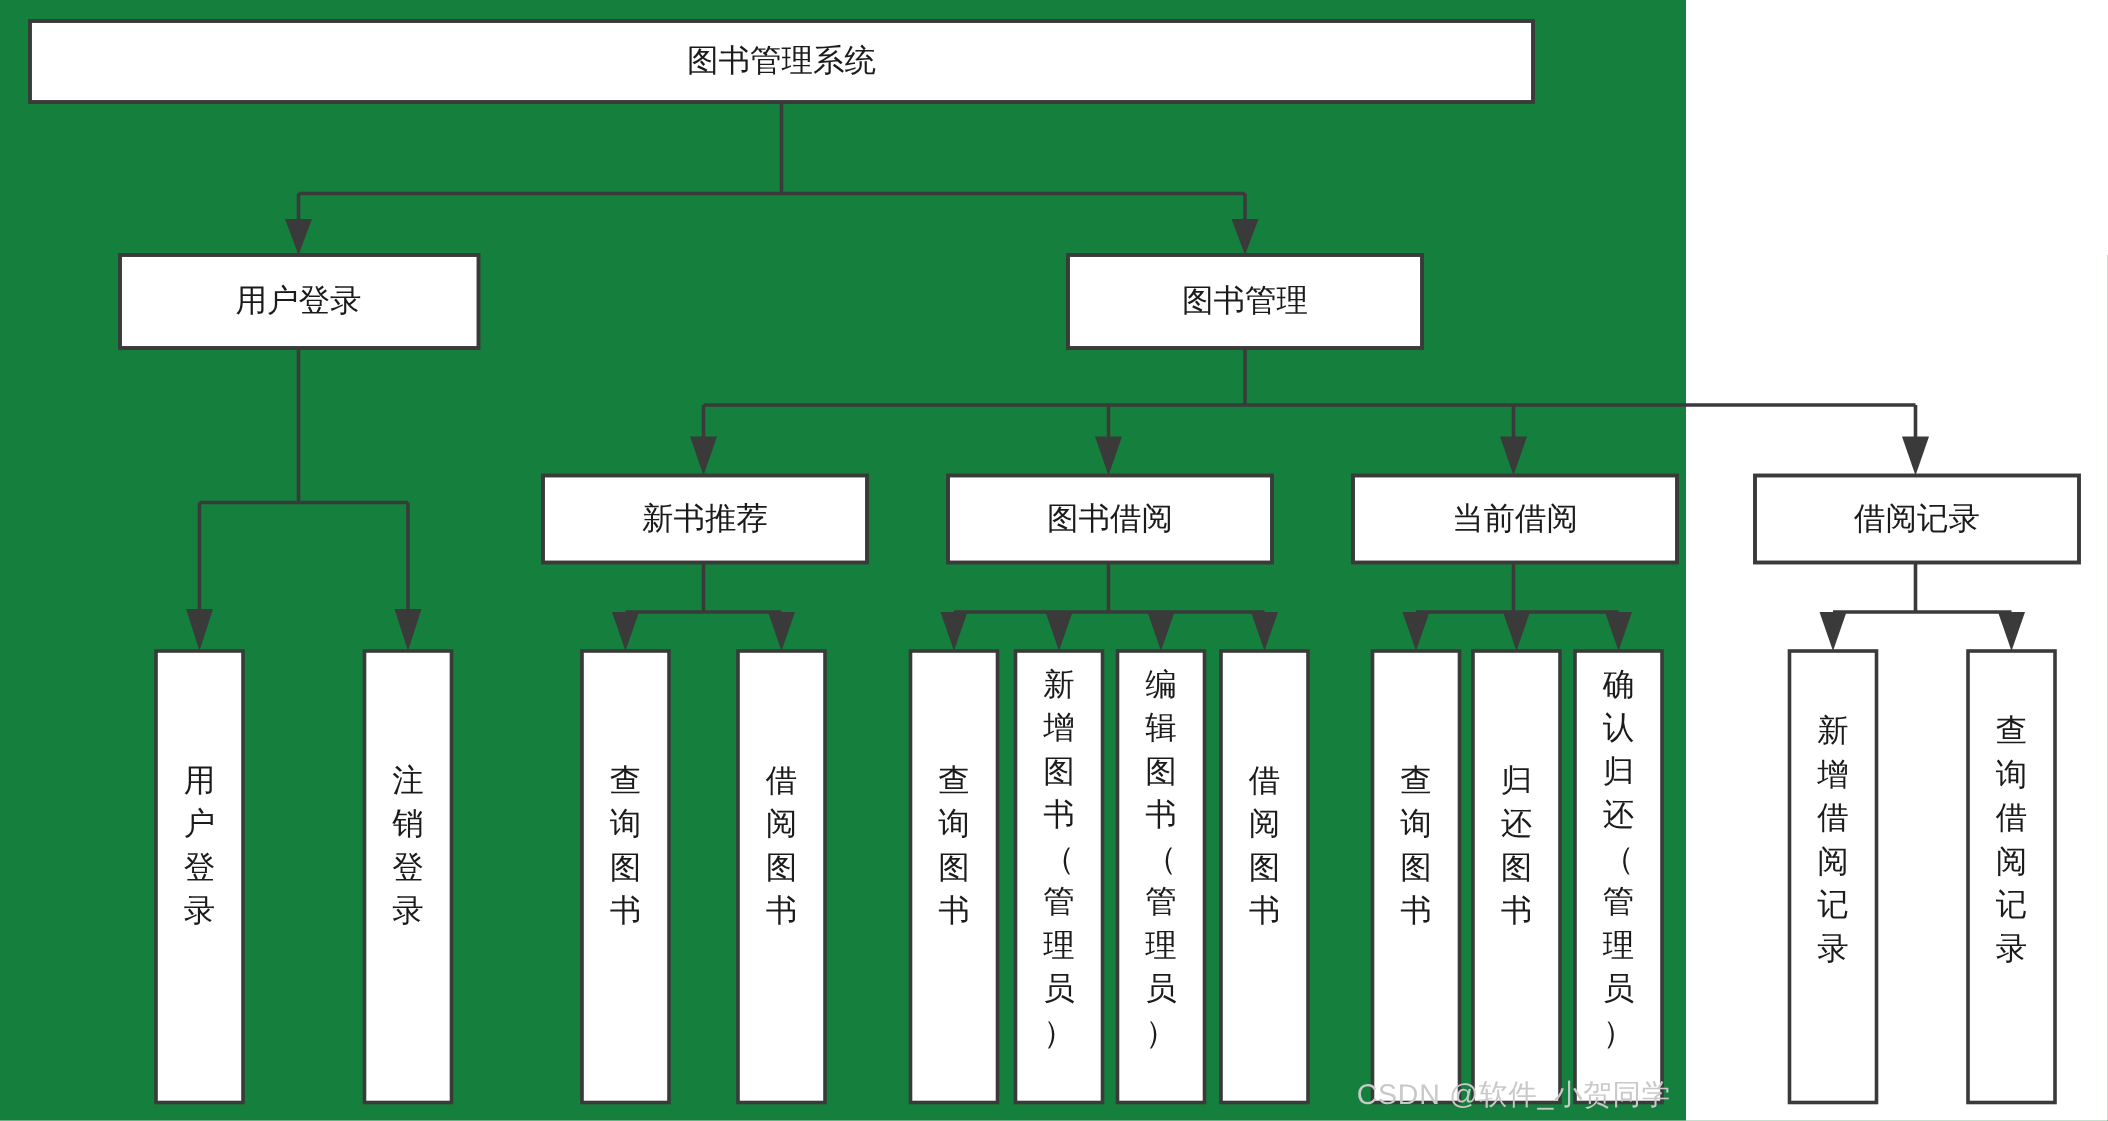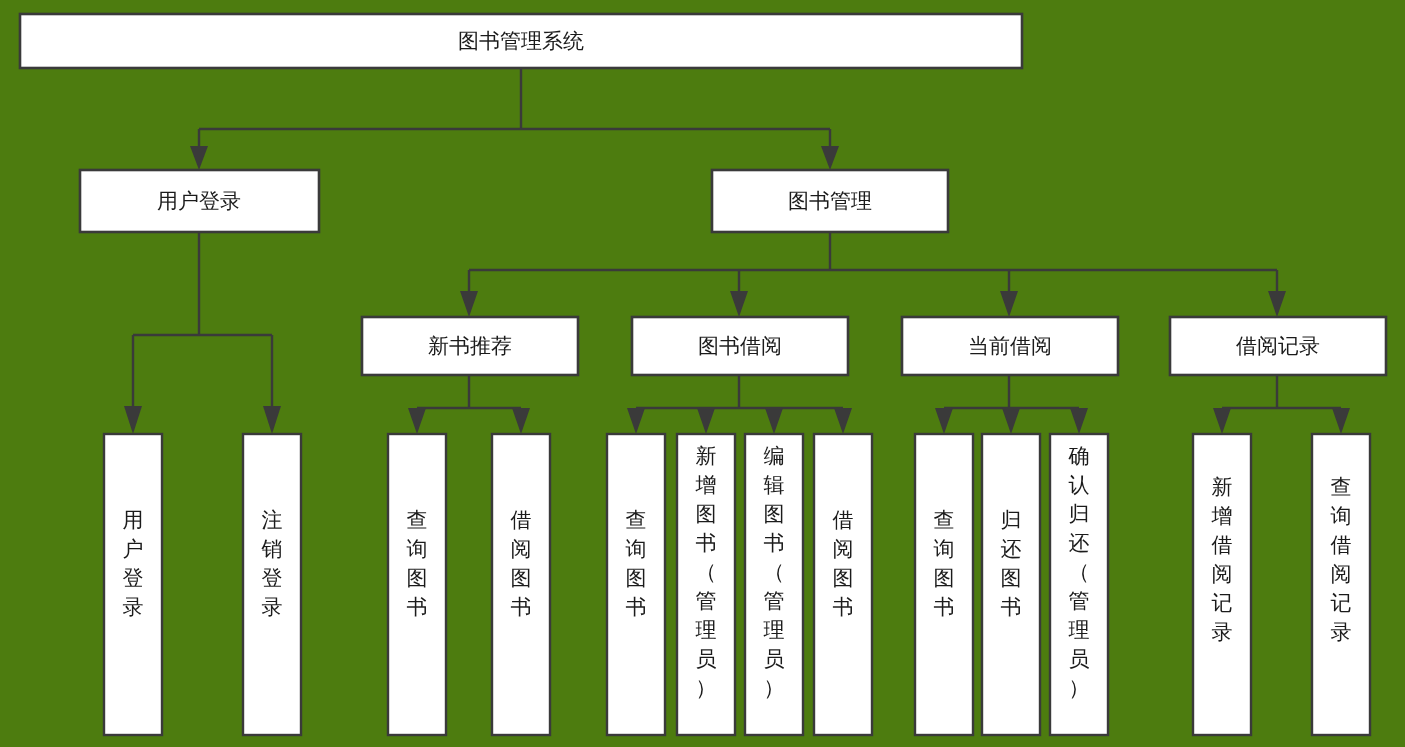--- a/index.html
+++ b/index.html
@@ -8,23 +8,23 @@
     background: #ffffff;
   }
   body {
     width: 1405px;
     height: 747px;
     font-family: "Liberation Sans", "DejaVu Sans", sans-serif;
     overflow: hidden;
   }
   #diagram-root {
     position: relative;
-    width: 1405px;
+    width: 1124px;
     height: 747px;
-    background: #4d7c0f;
+    background: #15803d;
   }
   svg#tree-svg {
     position: absolute;
     left: 0;
     top: 0;
     width: 1405px;
     height: 747px;
     display: block;
   }
   .node-box {
@@ -218,13 +218,14 @@
       <rect class="node-box-thin" x="1193" y="434" width="58" height="301"></rect>
       <text class="node-label-v" x="1222" y="494"><tspan x="1222" dy="0">新</tspan><tspan x="1222" dy="29">增</tspan><tspan x="1222" dy="29">借</tspan><tspan x="1222" dy="29">阅</tspan><tspan x="1222" dy="29">记</tspan><tspan x="1222" dy="29">录</tspan></text>
     </g>
     <g>
       <rect class="node-box-thin" x="1312" y="434" width="58" height="301"></rect>
       <text class="node-label-v" x="1341" y="494"><tspan x="1341" dy="0">查</tspan><tspan x="1341" dy="29">询</tspan><tspan x="1341" dy="29">借</tspan><tspan x="1341" dy="29">阅</tspan><tspan x="1341" dy="29">记</tspan><tspan x="1341" dy="29">录</tspan></text>
     </g>
 
   </svg>
 
+  <div class="watermark-text">CSDN @软件_小贺同学</div>
 </div>
 
 </body></html>

